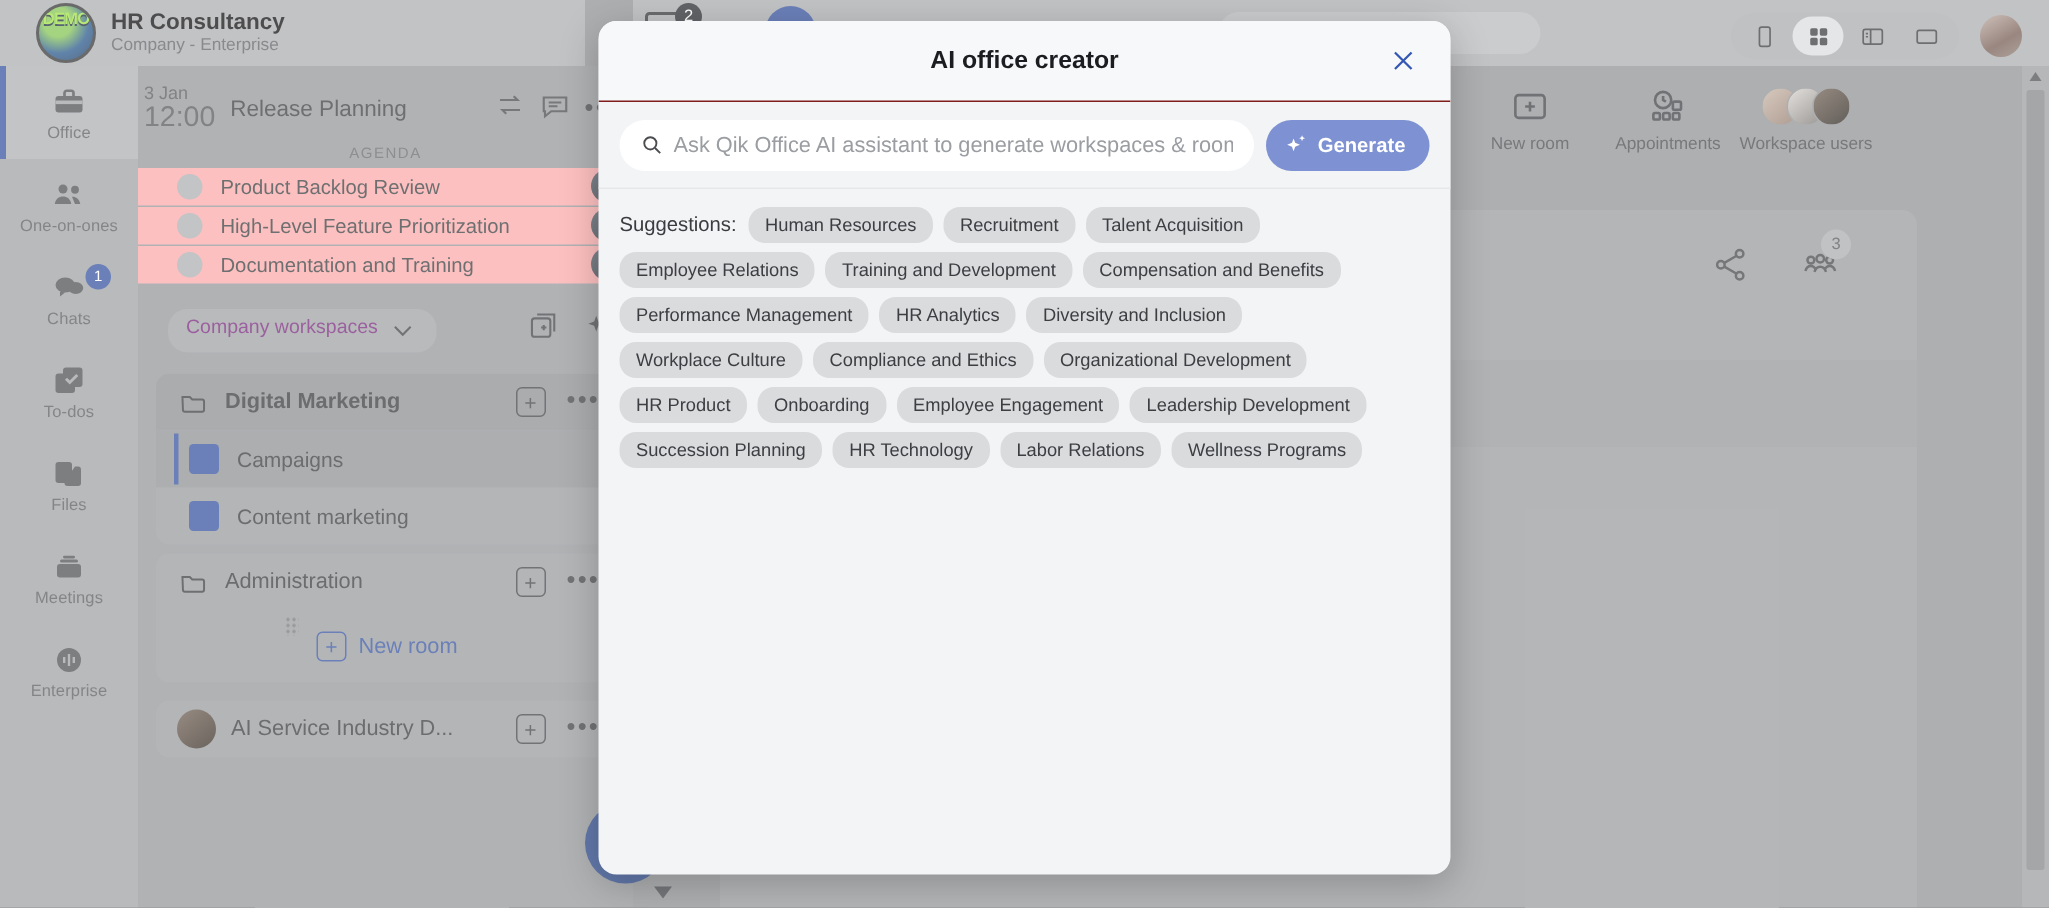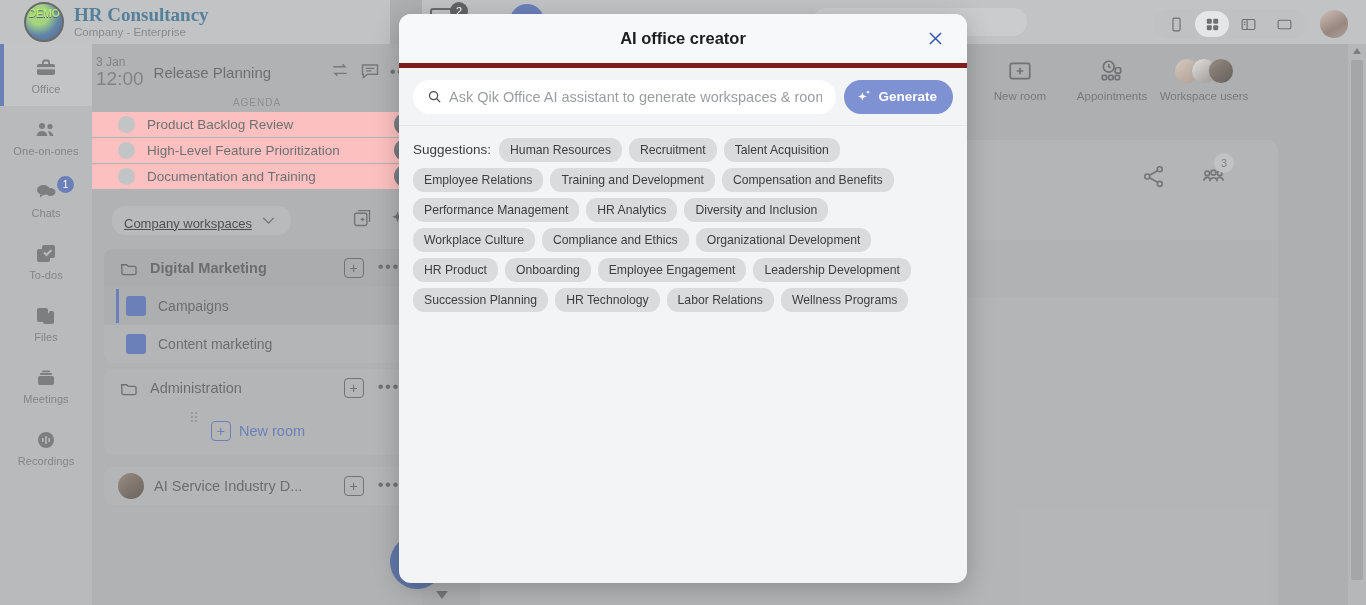--- a/index.html
+++ b/index.html
@@ -61,21 +61,21 @@
     background: radial-gradient(circle at 35% 30%, #7ec24a 0 28%, #1d4f86 60%, #0d2b4d 100%);
     border: 2px solid #2a2a2a;
     position: relative; overflow: hidden;
     flex: none;
   }
   .brand-logo::after{
     content:"DEMO"; position:absolute; left:50%; top:26%; transform:translate(-50%,-50%);
     font-size:11px; font-weight:bold; color:#9ade3c; letter-spacing:-.5px;
     text-shadow:0 1px 0 #123;
   }
-  .brand-txt-1 { font-size: 19px; font-weight: bold; color: #0c4a6e; line-height: 1.15; font-family: Liberation Serif, serif; }
+  .brand-txt-1 { font-size: 15px; font-weight: bold; color: #000000; line-height: 1.15; }
   .brand-txt-2 { font-size: 11.5px; color: #55585b; line-height: 1.2; }
 
   
   .winctl {
     position: absolute; right: 60px; top: 9px; height: 30px;
     background: #a4a6a9; border-radius: 15px;
     display: flex; align-items: center; gap: 2px; padding: 0 5px;
   }
   .winctl-btn {
     width: 34px; height: 26px; border-radius: 13px;
@@ -114,21 +114,21 @@
   .agenda-txt { font-size: 13.5px; color: #303234; white-space: nowrap; }
   .agenda-av { margin-left: auto; width: 22px; height: 22px; border-radius: 50%;
     background: linear-gradient(140deg,#4b5360,#20252c); flex:none; }
 
   .ws-bar {
     display: flex; align-items: center; gap: 8px;
     padding: 16px 14px 8px 20px;
   }
   .ws-pill {
     background: #9a9c9f; border-radius: 13px; padding: 4px 12px;
-    font-size: 13px; color: #000000; display: flex; align-items: flex-end; gap: 6px; text-decoration: underline;
+    font-size: 13px; color: #701a75; display: flex; align-items: flex-start; gap: 6px;
   }
   .ws-bar .sp { margin-left: auto; display: flex; gap: 14px; }
   .ws-bar svg { width: 21px; height: 21px; stroke: #35373a; fill: none; stroke-width: 1.6; }
 
   .grp {
     margin: 6px 10px 0 12px; border-radius: 9px; overflow: hidden; background: #949699;
   }
   .grp-head {
     display: flex; align-items: center; gap: 10px; height: 38px; padding: 0 12px 0 14px;
   }
@@ -268,21 +268,21 @@
   
   #scrim { position: absolute; inset: 0; background: rgba(255,255,255,0.30); }
   #modal {
     position: absolute; left: 399px; top: 14px; width: 568px; height: 569px;
     background: #f3f4f6; border-radius: 12px; overflow: hidden;
     box-shadow: 0 6px 26px rgba(0,0,0,.22);
     display: flex; flex-direction: column;
   }
   .m-head {
     position: relative; height: 54px; flex: none;
-    border-bottom: 5px solid #7f1d1d; background: #f7f8f9;
+    border-bottom: 1px solid #7f1d1d; background: #f7f8f9;
     display: flex; align-items: center; justify-content: center;
   }
   .m-title { font-size: 16.5px; font-weight: bold; color: #1b1d20; }
   .m-close {
     position: absolute; right: 18px; top: 50%; transform: translateY(-50%);
     width: 28px; height: 28px; display: flex; align-items: center; justify-content: center;
   }
   .m-close svg { width: 19px; height: 19px; stroke: #3456b5; stroke-width: 1.9; fill: none; }
 
   .m-searchrow {
@@ -390,21 +390,21 @@
         </div>
         <div class="rail-item">
           <span class="rail-ico">
             <svg viewBox="0 0 24 24">
               <circle cx="12" cy="12" r="8"></circle>
               <rect x="8" y="10" width="1.6" height="4" fill="#9a9c9f"></rect>
               <rect x="11.2" y="8" width="1.6" height="8" fill="#9a9c9f"></rect>
               <rect x="14.4" y="10" width="1.6" height="4" fill="#9a9c9f"></rect>
             </svg>
           </span>
-          <span class="rail-label">Recordings</span>
+          <span class="rail-label">Enterprise</span>
         </div>
       </div>
   </div>
 
   <div class="brand">
     <div class="brand-logo"></div>
     <div>
       <div class="brand-txt-1">HR Consultancy</div>
       <div class="brand-txt-2">Company - Enterprise</div>
     </div>

